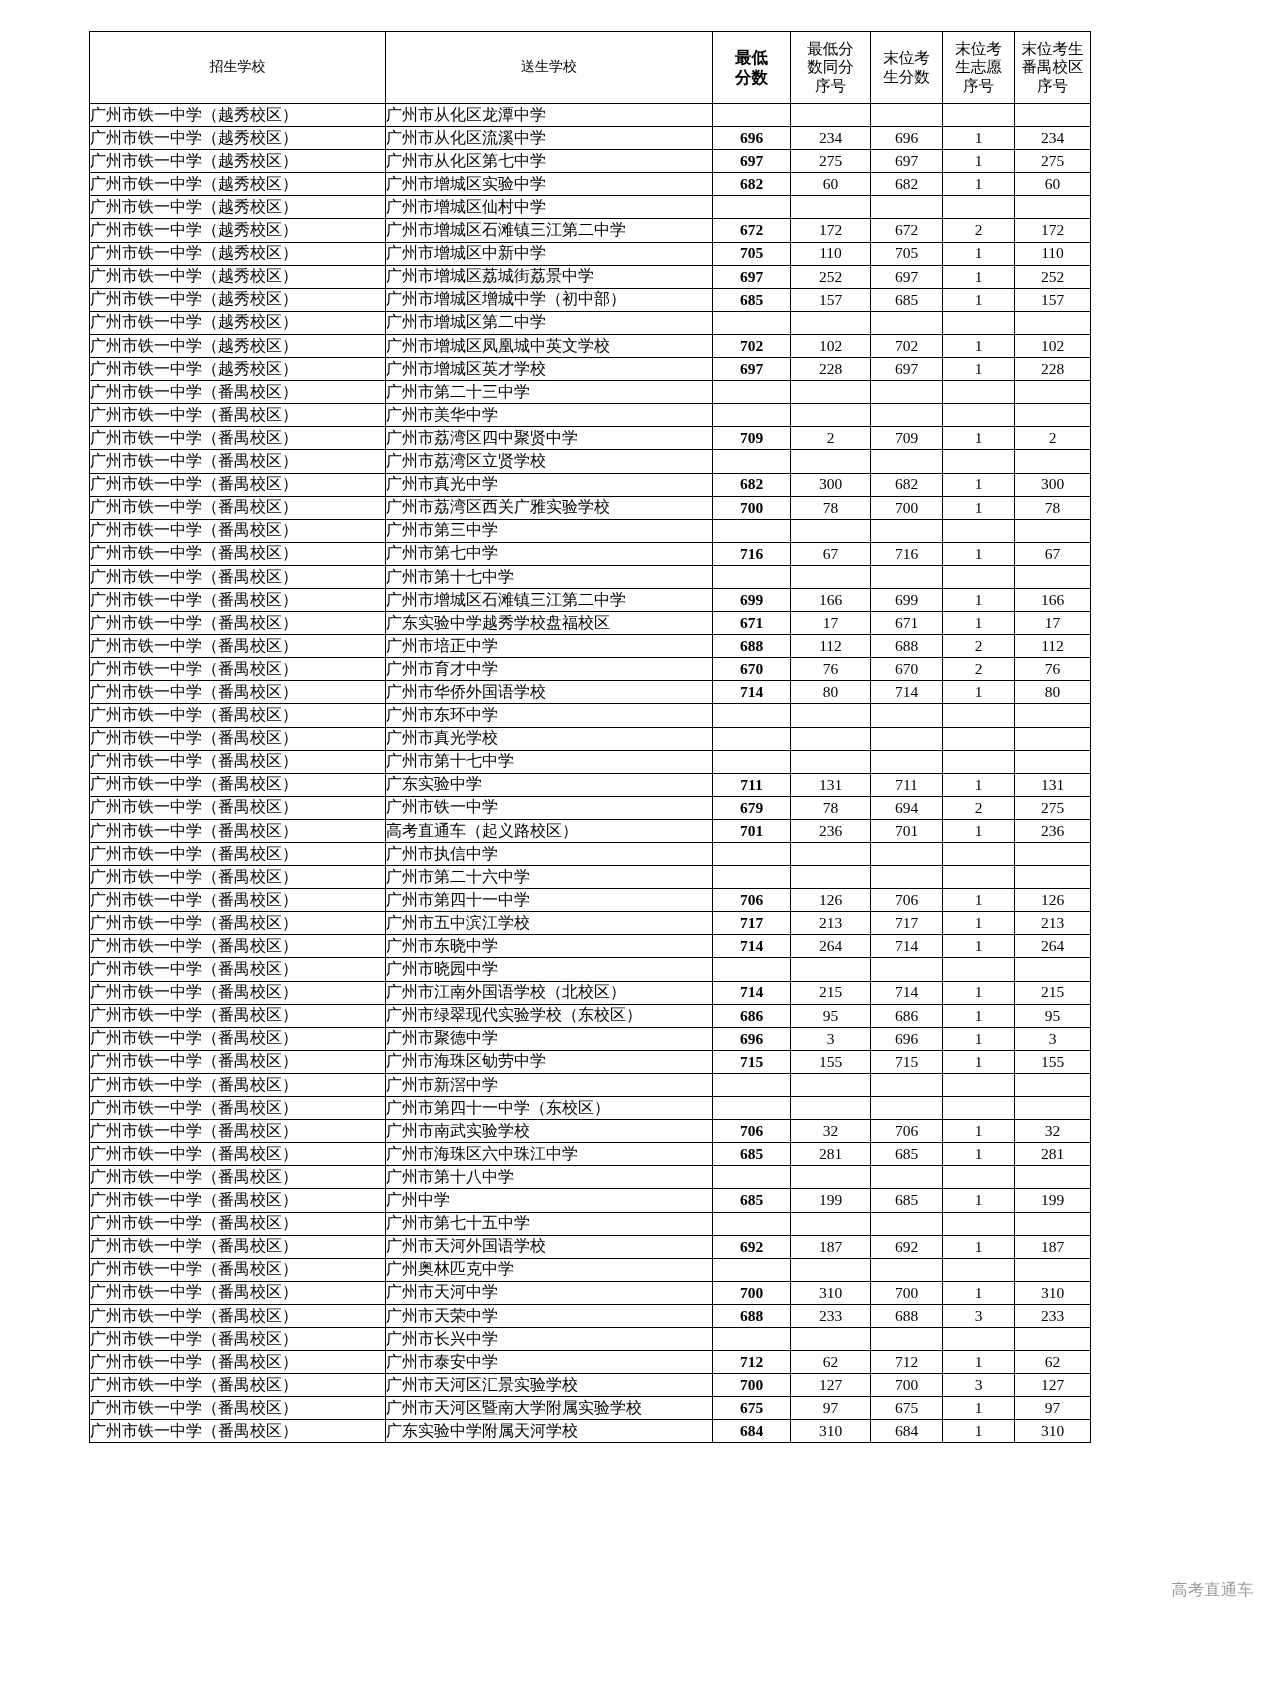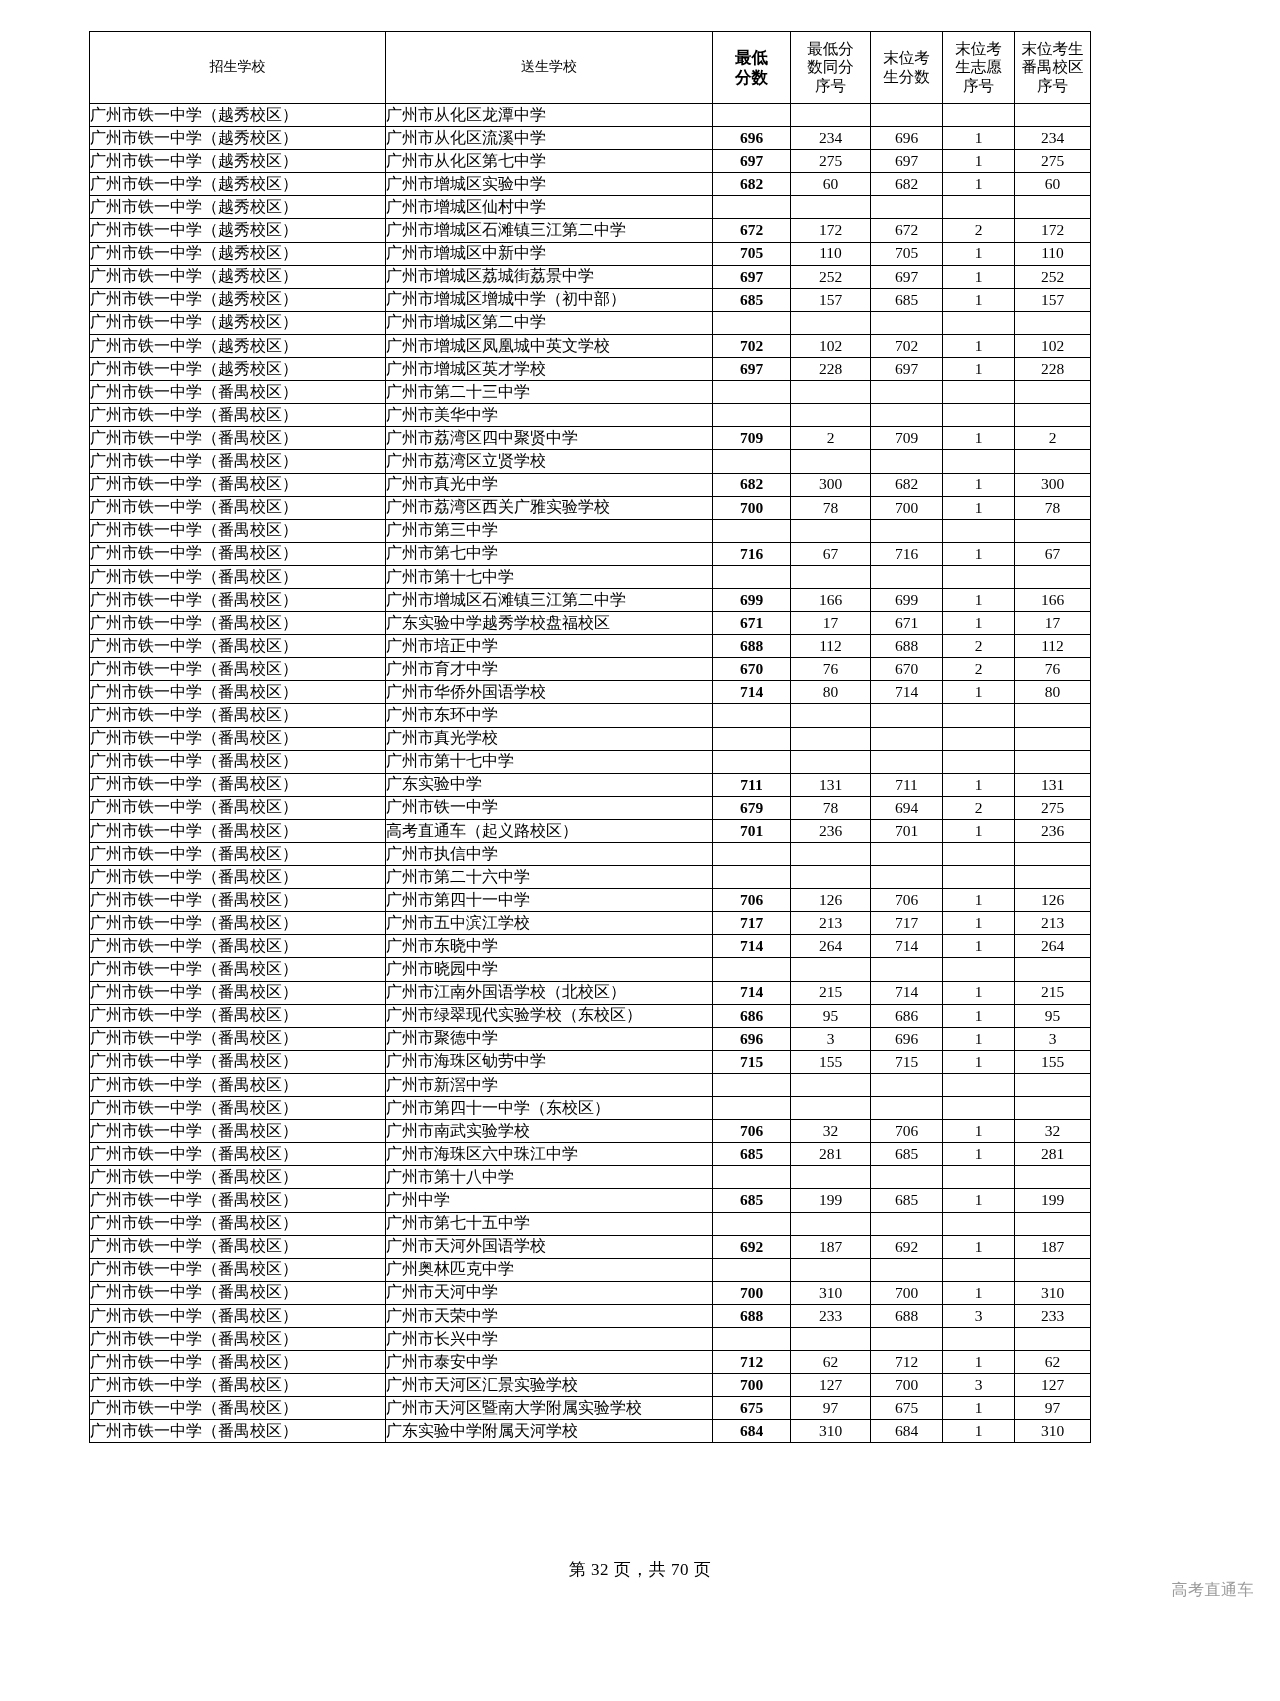--- a/index.html
+++ b/index.html
@@ -677,16 +677,15 @@
             <td class="num bold">684</td>
             <td class="num">310</td>
             <td class="num">684</td>
             <td class="num">1</td>
             <td class="num">310</td>
           </tr>
         </tbody>
     </table>
   </div>
 
-  <div id="footer">第 32 页，共 70 页</div>
   <div id="watermark">高考直通车</div>
 
 </div>
 
 </body></html>

